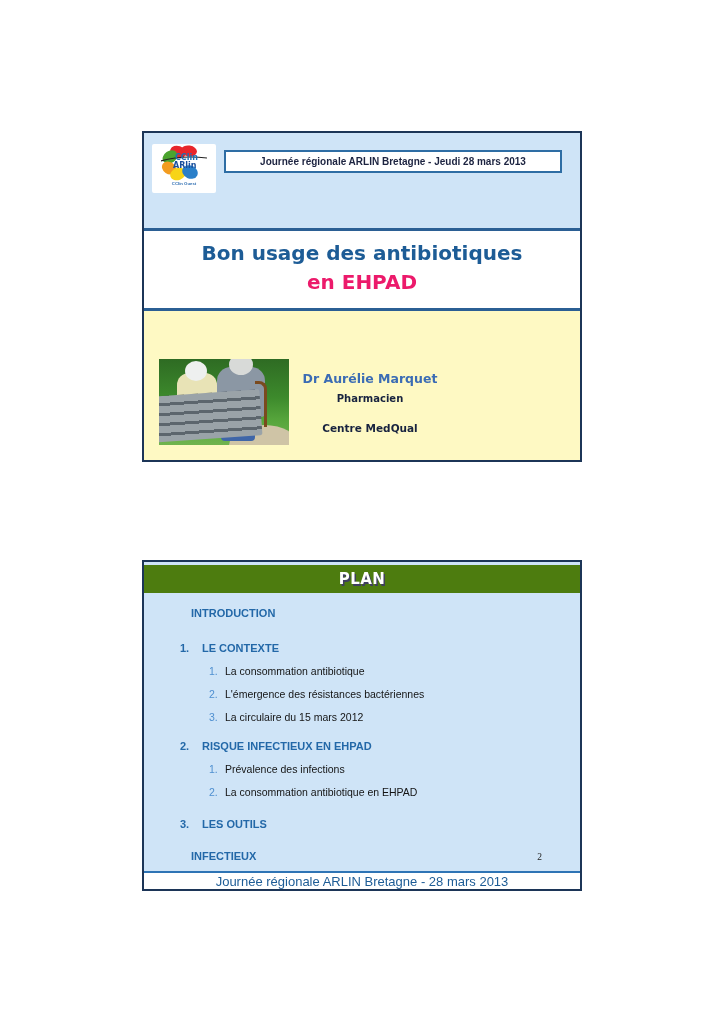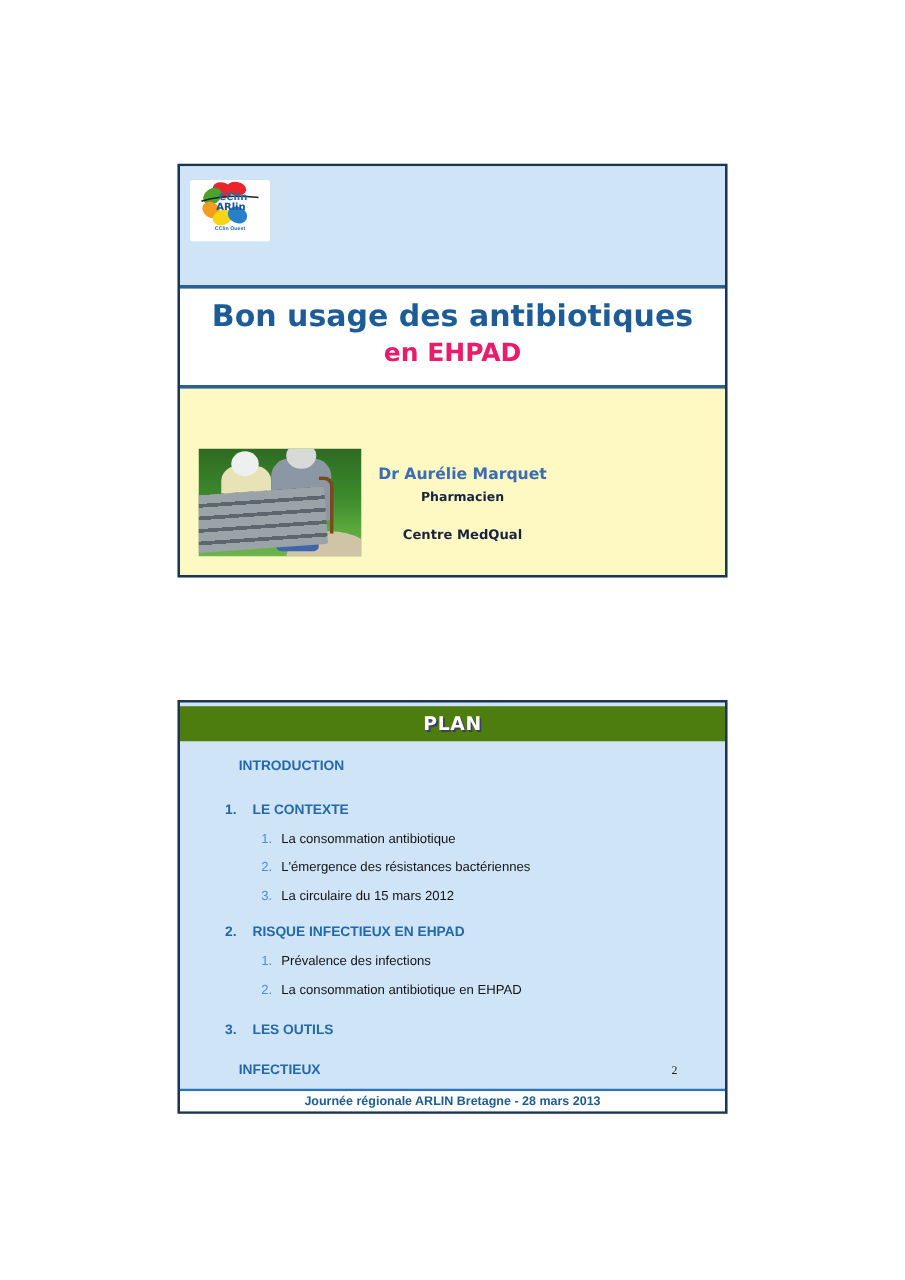--- a/index.html
+++ b/index.html
@@ -13,21 +13,21 @@
 
   
   .s1-header { position:relative; height:95px; background:#cfe4f7; }
   .logo-box { position:absolute; left:8px; top:11px; width:64px; height:49px; background:#ffffff; border-radius:2px; overflow:hidden; }
   .logo-box svg { display:block; margin:1px auto 0; }
   .logo-caption { display:block; text-align:center; font-size:5px; line-height:5px; color:#2a6bb0; font-weight:bold; transform:scale(.85); }
   .banner-box { position:absolute; left:80px; top:17px; width:338px; height:23px; background:#ffffff; border:2px solid #2e6da4; display:flex; align-items:center; justify-content:center; }
   .banner-box span { font-size:10px; font-weight:bold; color:#1c2340; letter-spacing:0; }
   .h-divider { height:3px; background:#2b5f94; }
   .title-area { height:77px; background:#ffffff; text-align:center; padding-top:8px; font-family:"DejaVu Sans", sans-serif; }
-  .title-line1 { font-size:24px; font-weight:bold; color:#1d5c96; line-height:29px; }
+  .title-line1 { font-size:20px; font-weight:bold; color:#1d5c96; line-height:29px; }
   .title-line2 { font-size:20px; font-weight:bold; color:#ec1a6b; line-height:29px; }
   .s1-body { position:relative; height:149px; background:#fef9c3; }
 
   
   .photo { position:absolute; left:15px; top:48px; width:130px; height:86px; overflow:hidden; background:linear-gradient(180deg,#2e6b23 0%,#3d8a2c 45%,#57a63c 72%,#6fb44e 100%); }
   .photo .path { position:absolute; right:-10px; bottom:-6px; width:70px; height:26px; background:#cfc4a6; border-radius:50% 50% 0 0 / 80% 80% 0 0; }
   .photo .bench-back { position:absolute; left:-8px; bottom:6px; width:110px; height:46px; background:repeating-linear-gradient(180deg,#9aa3a8 0 7px,#5c666d 7px 10px); transform:rotate(-4deg); border-radius:2px; }
   .photo .body1 { position:absolute; left:18px; bottom:30px; width:40px; height:42px; background:#e8e3b6; border-radius:12px 12px 4px 4px; }
   .photo .body2 { position:absolute; left:58px; bottom:28px; width:48px; height:50px; background:#8b97a4; border-radius:14px 14px 4px 4px; }
   .photo .head1 { position:absolute; left:26px; bottom:64px; width:22px; height:20px; background:#eef0ef; border-radius:50%; }
@@ -51,21 +51,21 @@
   .row { position:absolute; left:0; right:0; white-space:nowrap; }
   .lvl0 { font-size:11px; font-weight:bold; color:#2368a8; }
   .lvl0 .txt { position:absolute; left:47px; }
   .sec .num { position:absolute; left:36px; font-size:11px; font-weight:bold; color:#2368a8; }
   .sec .lbl { position:absolute; left:58px; font-size:11px; font-weight:bold; color:#2368a8; }
   .sub .num { position:absolute; left:65px; font-size:10.5px; color:#4e8fd0; }
   .sub .lbl { position:absolute; left:81px; font-size:10.5px; color:#141414; }
   .pagenum { position:absolute; right:38px; top:290px; font-family:"Liberation Serif", serif; font-size:9.5px; color:#222; }
   .footer-line { position:absolute; left:0; right:0; top:309px; height:2px; background:#2e74b5; }
   .footer-strip { position:absolute; left:0; right:0; top:311px; bottom:0; background:#ffffff; display:flex; align-items:center; justify-content:center; }
-  .footer-strip span { font-size:10px; font-weight:bold; color:#1d5c96; }
+  .footer-strip span { font-size:13px; font-weight:normal; color:#1d5c96; }
 </style>
 </head>
 <body>
 
 <div class="page">
 
   <div class="slide" id="slide1">
     <div class="s1-header">
       <div class="logo-box">
         <svg width="46" height="36" viewBox="0 0 46 36">
@@ -73,20 +73,23 @@
           <ellipse cx="9" cy="12" rx="8" ry="6" fill="#4ba32e" transform="rotate(-35 9 12)"></ellipse>
           <ellipse cx="28" cy="6" rx="8" ry="5.5" fill="#e8262b" transform="rotate(8 28 6)"></ellipse>
           <ellipse cx="8" cy="23" rx="7.5" ry="6" fill="#f39c1f" transform="rotate(35 8 23)"></ellipse>
           <ellipse cx="17" cy="29" rx="8" ry="6" fill="#f7d417" transform="rotate(-20 17 29)"></ellipse>
           <ellipse cx="29" cy="27" rx="8" ry="6.5" fill="#2a7fc9" transform="rotate(25 29 27)"></ellipse>
           <path d="M0,16 Q20,10 46,13" stroke="#222" stroke-width="1.2" fill="none"></path>
           <text x="14" y="15" font-size="8" font-weight="bold" fill="#1c6fb5" font-family="DejaVu Sans, sans-serif">CClin</text>
           <text x="12" y="23" font-size="8" font-weight="bold" fill="#1a4f9c" font-family="DejaVu Sans, sans-serif">ARlin</text>
         </svg>
         <span class="logo-caption">CClin Ouest</span>
+      </div>
+      <div class="banner-box">
+        <span>Journée régionale ARLIN Bretagne - Jeudi 28 mars 2013</span>
       </div>
     </div>
     <div class="h-divider"></div>
     <div class="title-area">
       <div class="title-line1">Bon usage des antibiotiques</div>
       <div class="title-line2">en EHPAD</div>
     </div>
     <div class="h-divider"></div>
     <div class="s1-body">
       <div class="photo">

